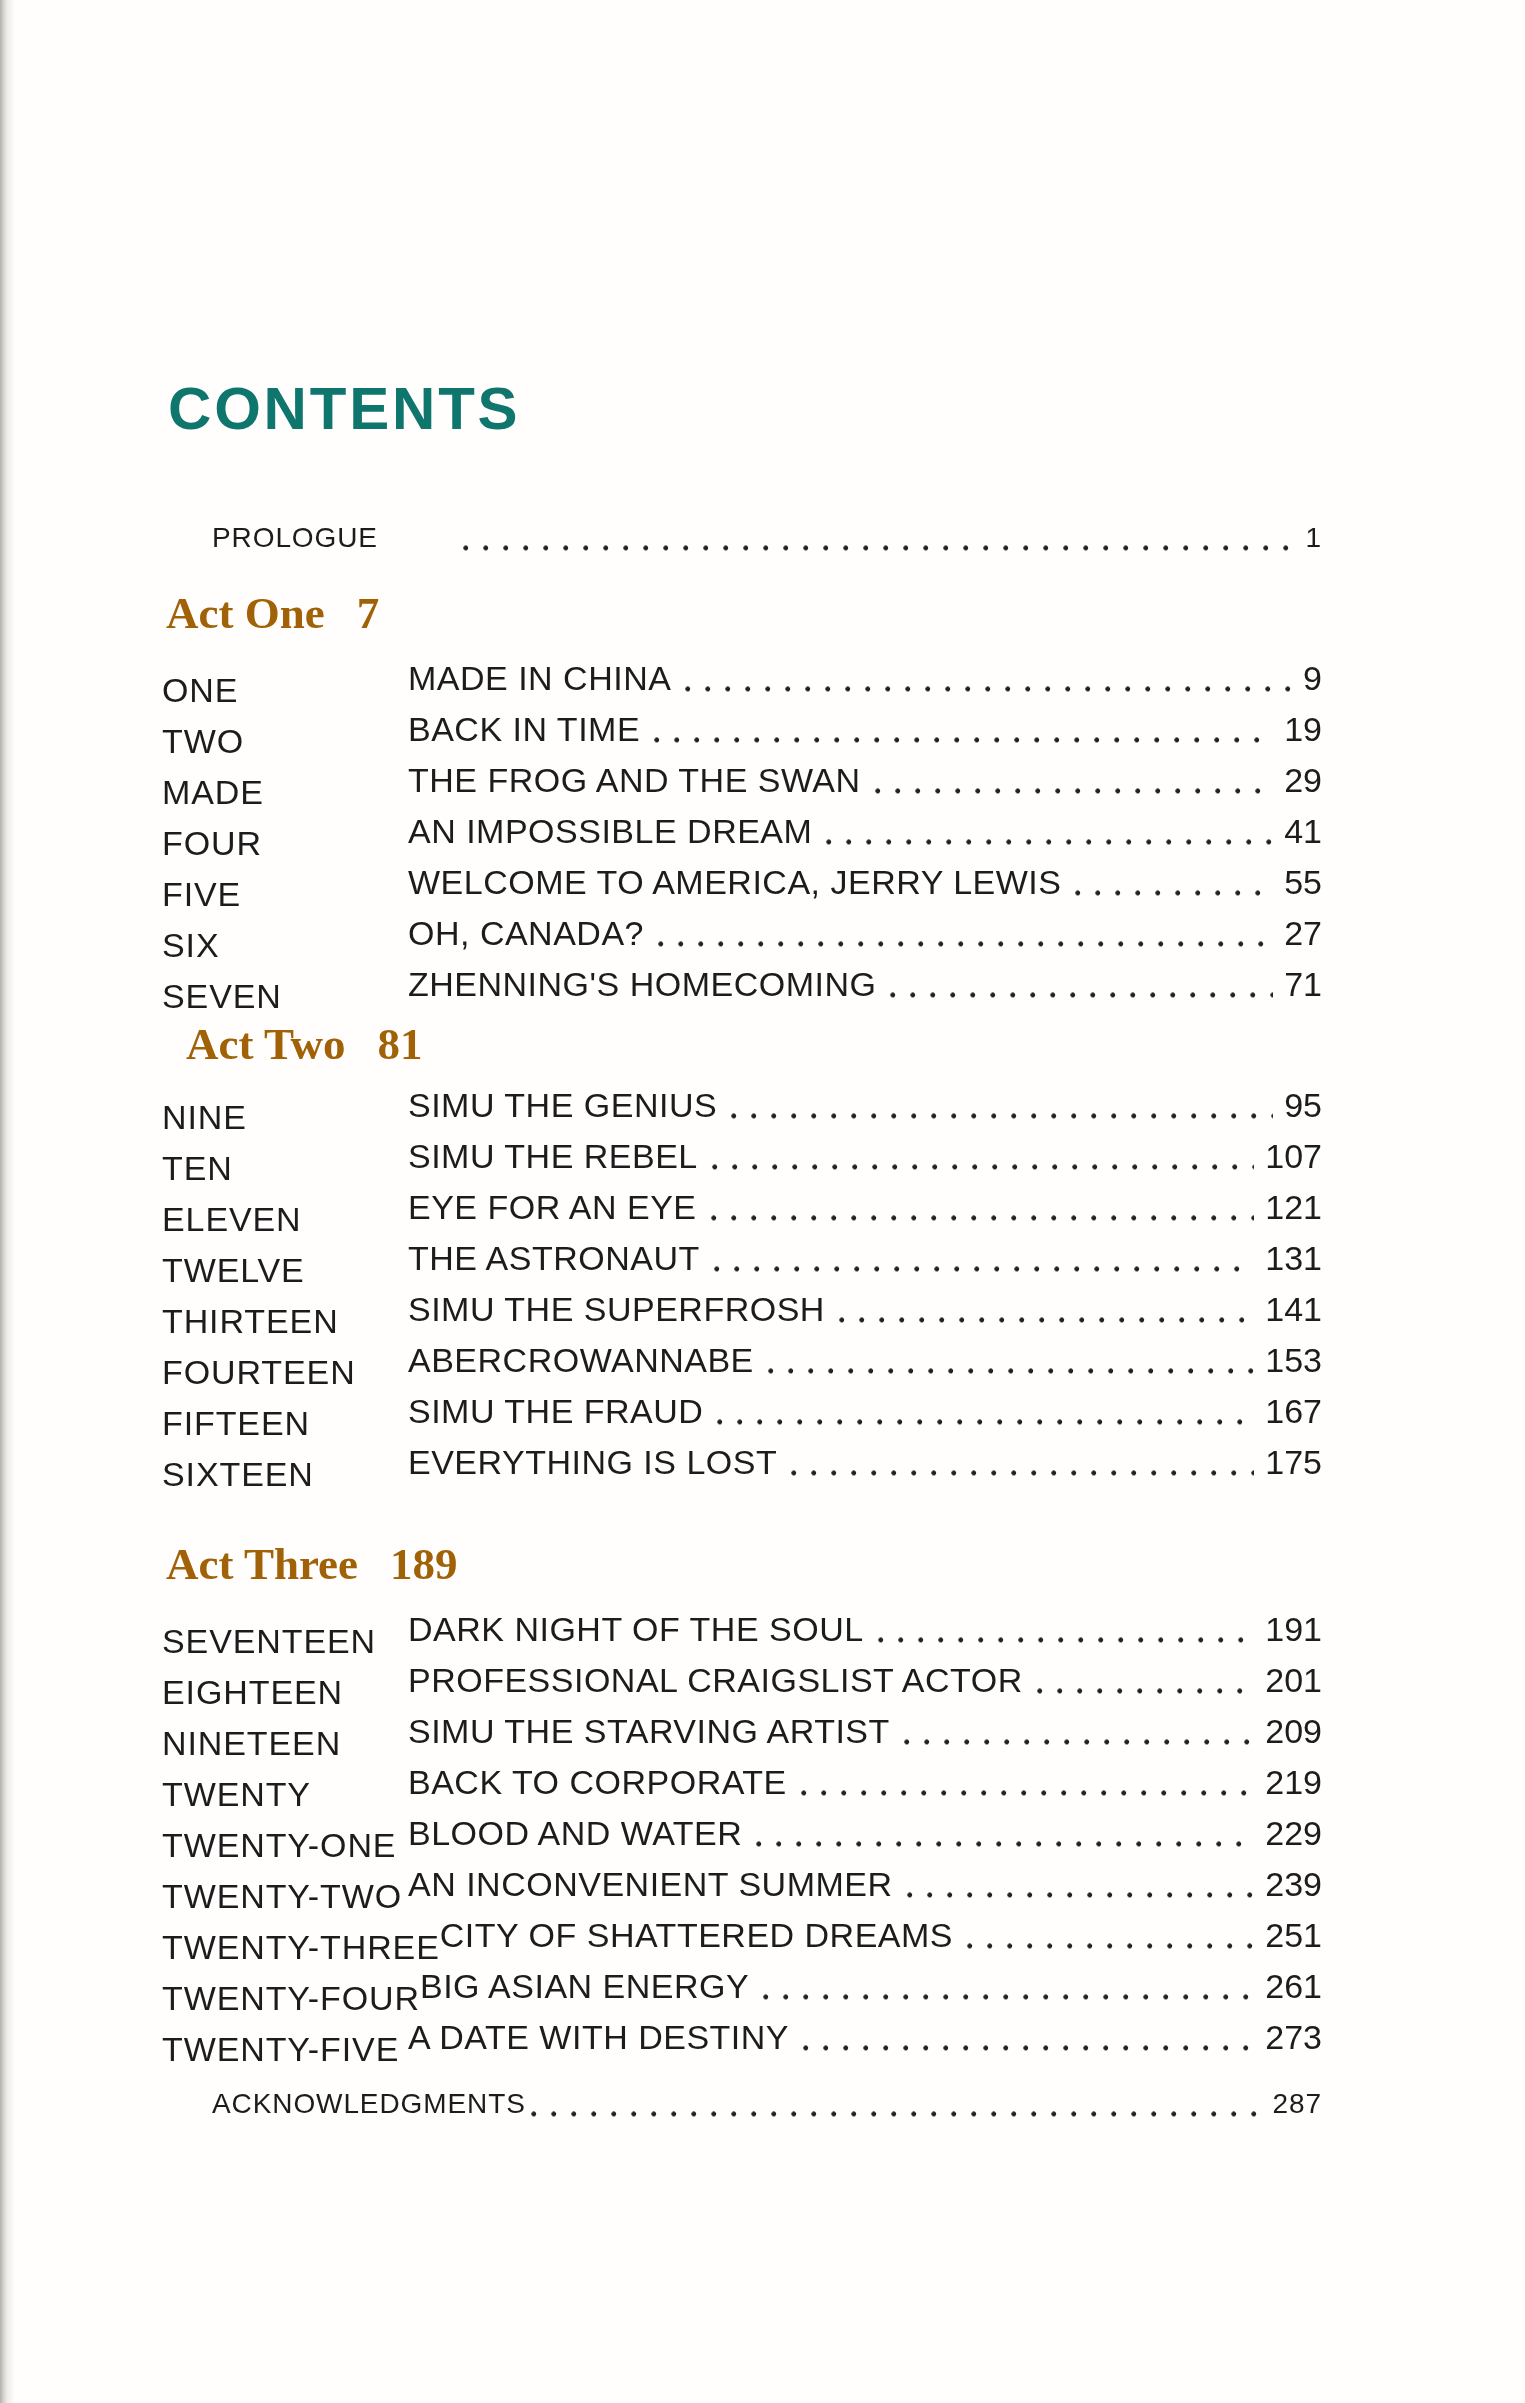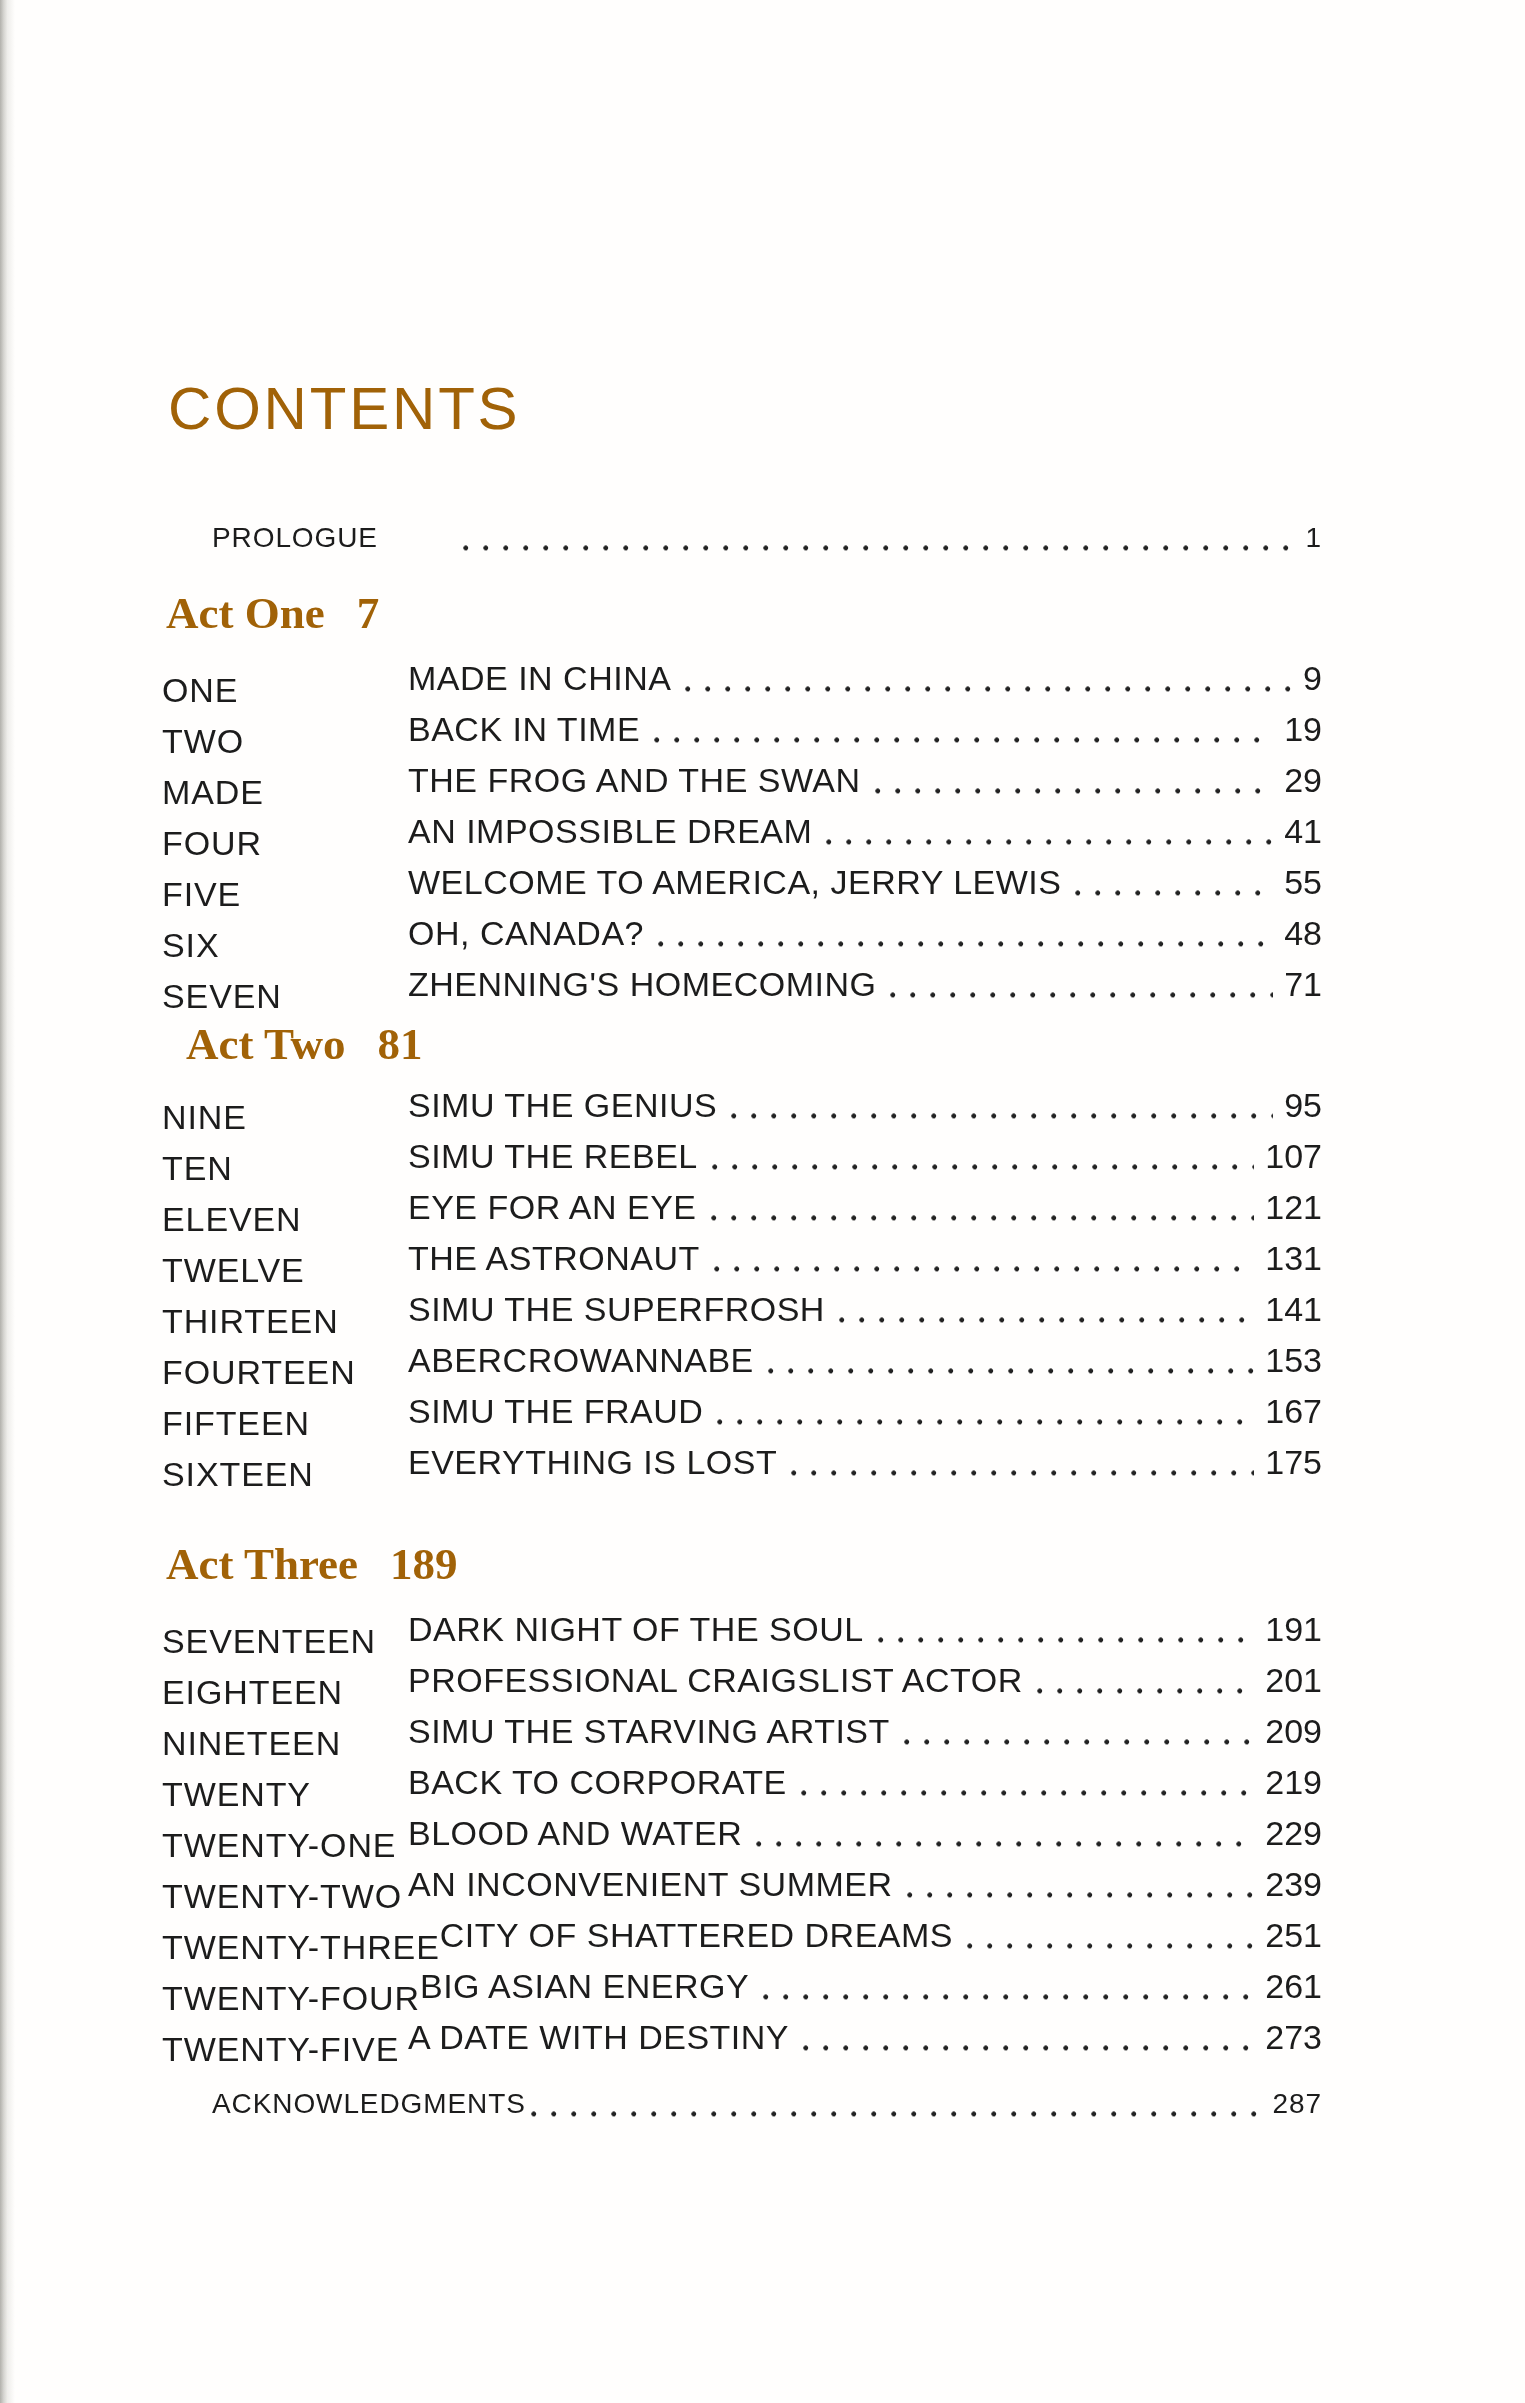--- a/index.html
+++ b/index.html
@@ -12,21 +12,21 @@
     color:#1c1c1c;
   }
   .edge-shadow{
     position:absolute;left:0;top:0;bottom:0;width:15px;
     background:linear-gradient(to right,
       #b2b1ac 0px, #d6d5d1 3.8px, rgba(225,224,220,0.55) 7.5px, rgba(255,255,255,0) 15px);
   }
   .contents-title{
     position:absolute;left:168px;top:379px;
     font-size:60px;line-height:1;letter-spacing:2.8px;
-    font-weight:400;color:#a16207;
+    font-weight:700;color:#0f766e;
     white-space:nowrap;
   }
   .leader-row{
     position:absolute;left:162px;width:1160px;
     display:flex;align-items:center;
     font-size:28px;letter-spacing:0.9px;white-space:nowrap;
   }
   .row-prologue{top:517px;height:41px;}
   .row-ack{top:2083px;height:41px;}
   .row-prologue .label{margin-left:50px;min-width:237px;}
@@ -110,21 +110,21 @@
     <div class="row">
       <span class="chapter-num">FIVE</span>
       <span class="chapter-title">WELCOME TO AMERICA, JERRY LEWIS</span>
       <span class="dots"></span>
       <span class="pagenum">55</span>
     </div>
     <div class="row">
       <span class="chapter-num">SIX</span>
       <span class="chapter-title">OH, CANADA?</span>
       <span class="dots"></span>
-      <span class="pagenum">48</span>
+      <span class="pagenum">27</span>
     </div>
     <div class="row">
       <span class="chapter-num">SEVEN</span>
       <span class="chapter-title">ZHENNING'S HOMECOMING</span>
       <span class="dots"></span>
       <span class="pagenum">71</span>
     </div>
   </div>
 
   <div class="act-heading act-two">

